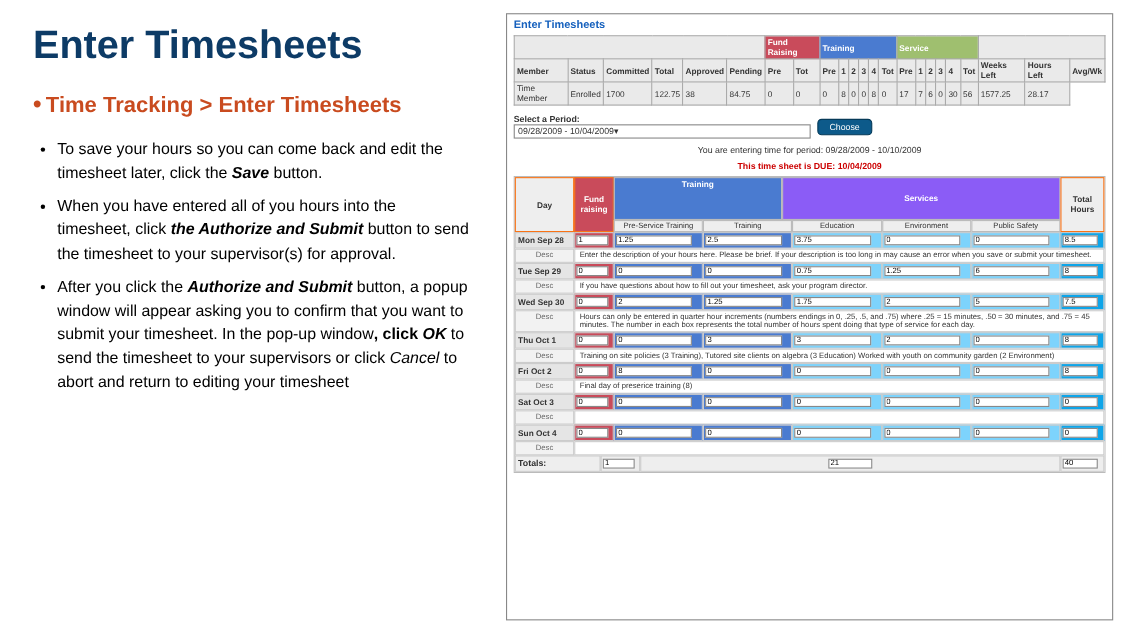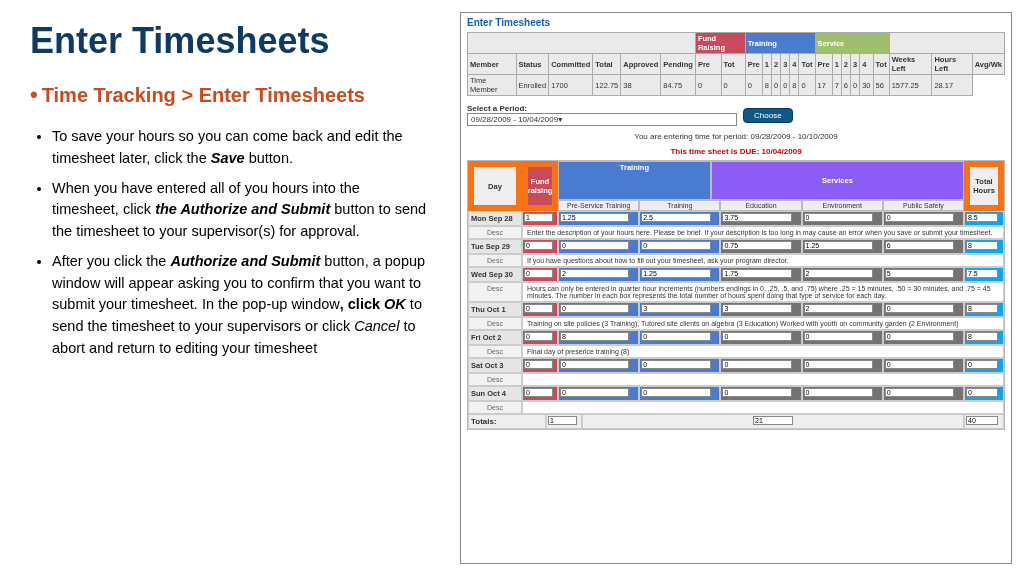--- a/index.html
+++ b/index.html
@@ -21,35 +21,35 @@
 .summary .fr { background: #c94b5b; color: #fff; }
 .summary .tr { background: #4a7bd0; color: #fff; }
 .summary .sv { background: #9fbf6f; color: #fff; }
 .period-row { margin-top: 8px; display: flex; align-items: center; gap: 6px; }
 .period-select { flex: 1; border: 1px solid #888; padding: 1px 3px; background: #fff; font-size: 8px; }
 .btn { background: #0d5a8a; color: #fff; border-radius: 4px; padding: 2px 10px; font-size: 8px; border: 1px solid #063a58; cursor: pointer; }
 .info { text-align: center; font-size: 8px; margin-top: 6px; }
 .due { color: #c00; font-weight: bold; }
 .grid { margin-top: 4px; border: 1px solid #bbb; }
 .grid-header { display: flex; }
-.grid-header .cell { border: 6px solid #f97316; padding: 2px 1px; text-align: center; font-weight: bold; font-size: 7.5px; }
+.grid-header .cell { border: 1px solid #f97316; padding: 2px 1px; text-align: center; font-weight: bold; font-size: 7.5px; }
 .col-day { width: 54px; background: #eee; }
 .col-fr { width: 36px; background: #c94b5b; color: #fff; }
 .col-sub { flex: 1; }
 .col-total { width: 40px; background: #eee; }
 .cat-training { background: #4a7bd0; color: #fff; padding: 1px; text-align: center; font-weight: bold; font-size: 7.5px; border: 1px solid #bbb; }
 .cat-services { background: #8b5cf6; color: #fff; padding: 14px; text-align: center; font-weight: bold; font-size: 7.5px; border: 1px solid #bbb; }
 .sub-row { display: flex; }
 .sub-row .sub { flex: 1; border: 1px solid #bbb; padding: 1px; text-align: center; font-size: 7px; background: #eee; }
 .day-row { display: flex; }
 .day-row .d-label { width: 54px; background: #e5e5e5; border: 1px solid #ccc; padding: 2px; font-size: 7.5px; font-weight: bold; }
 .day-row .d-fr { width: 36px; background: #c94b5b; border: 1px solid #ccc; padding: 1px; }
 .day-row .d-sub { flex: 1; border: 1px solid #ccc; padding: 1px; }
 .day-row .d-sub.tr { background: #4a7bd0; }
-.day-row .d-sub.sv { background: #737373; }
+.day-row .d-sub.sv { background: #7dd3fc; }
 .day-row .d-total { width: 40px; background: #0ea5e9; border: 1px solid #ccc; padding: 1px; }
 .inp { width: 90%; border: 1px solid #888; font-size: 7px; padding: 0 1px; background: #fff; }
 .desc-row { display: flex; }
 .desc-row .desc-label { width: 54px; background: #f2f2f2; border: 1px solid #ccc; padding: 2px; font-size: 7px; color: #666; text-align: center; }
 .desc-row .desc-body { flex: 1; border: 1px solid #ccc; padding: 2px 4px; font-size: 7px; background: #fff; }
 .totals-row { display: flex; background: #eee; font-weight: bold; }
 .totals-row .t-label { width: 78px; border: 1px solid #ccc; padding: 2px; }
 .totals-row .t-cell { border: 1px solid #ccc; padding: 1px; }
 .footer-btns { text-align: center; margin-top: 6px; }
 </style>

